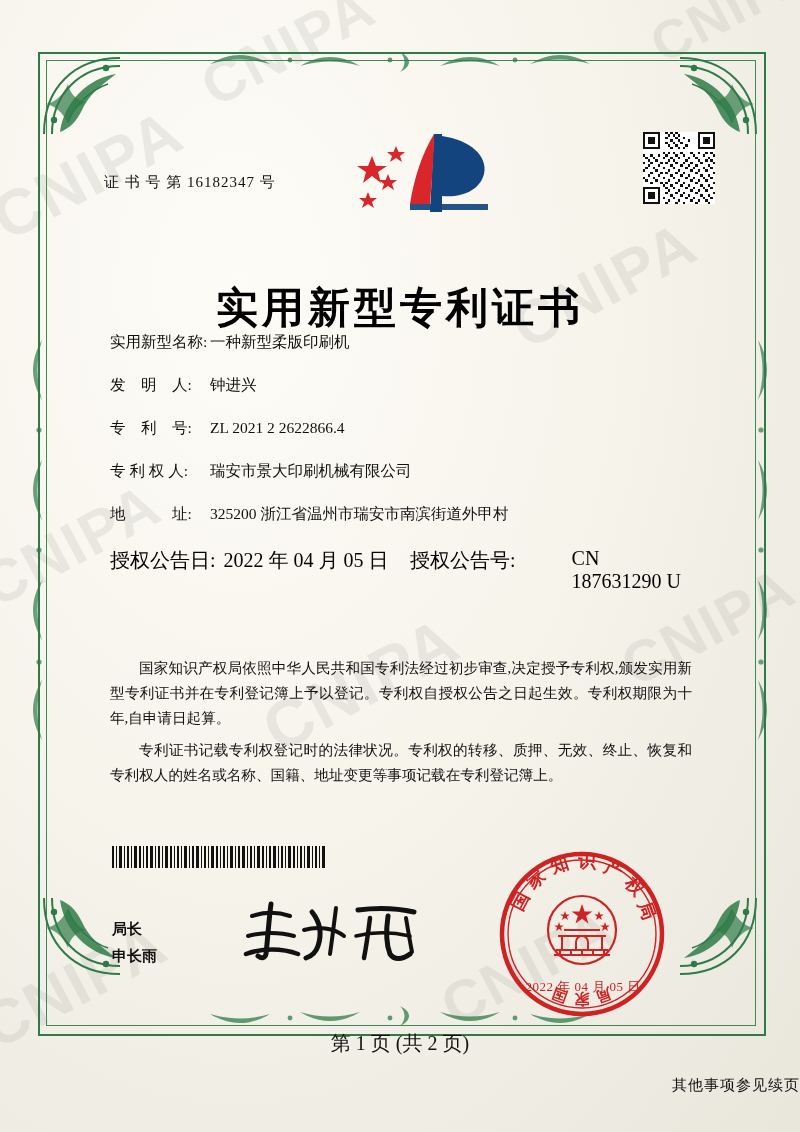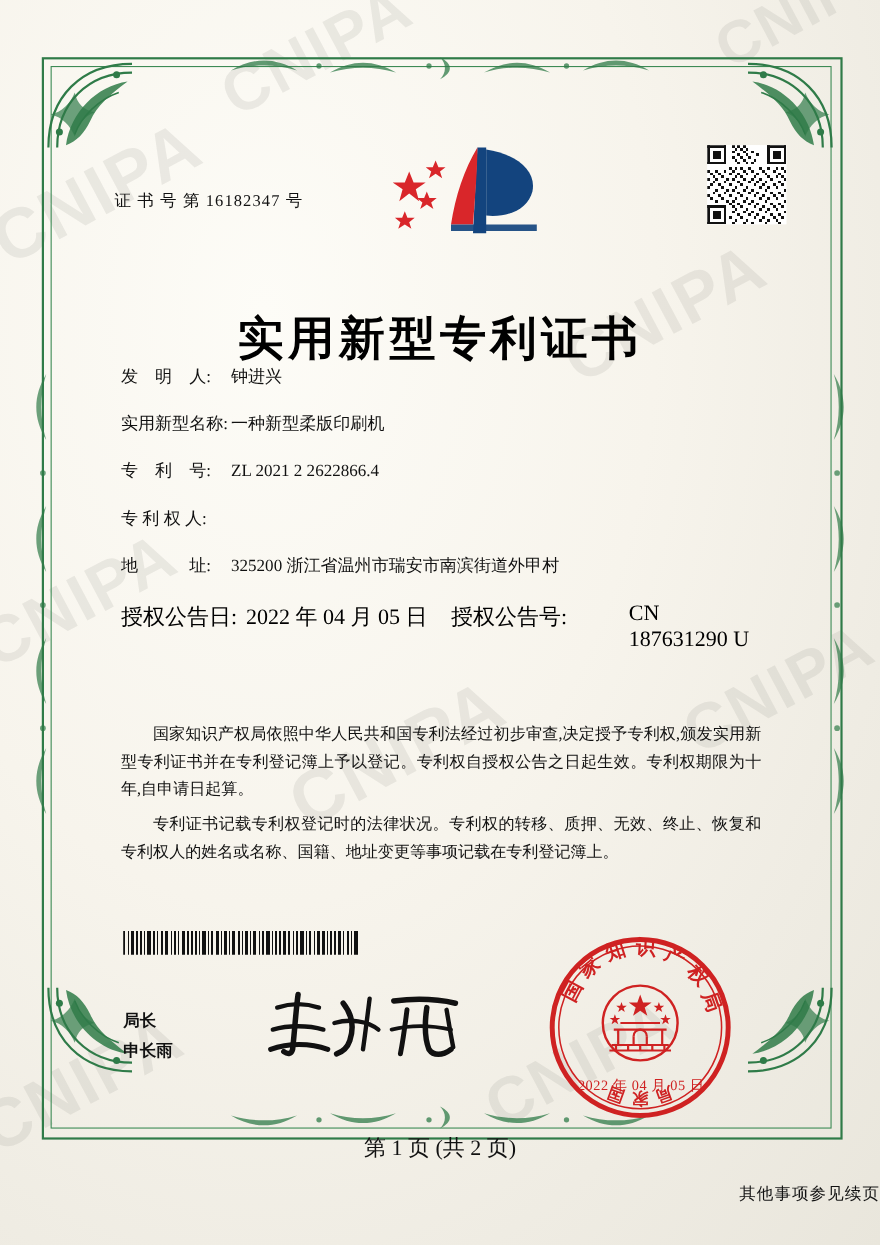--- a/index.html
+++ b/index.html
@@ -533,33 +533,34 @@
           <rect x="21" y="28" width="1" height="1"></rect>
           <rect x="26" y="28" width="1" height="1"></rect>
       </g>
     </svg>
   </div>
 
   <div class="title">实用新型专利证书</div>
 
   <div class="fields">
     <div class="frow">
+      <span class="flabel">实用新型名称:</span>
+      <span class="fvalue">一种新型柔版印刷机</span>
+    </div>
+    <div class="frow">
       <span class="flabel">发　明　人:</span>
       <span class="fvalue">钟进兴</span>
-    </div>
-    <div class="frow">
-      <span class="flabel">实用新型名称:</span>
-      <span class="fvalue">一种新型柔版印刷机</span>
     </div>
     <div class="frow">
       <span class="flabel">专　利　号:</span>
       <span class="fvalue">ZL 2021 2 2622866.4</span>
     </div>
     <div class="frow">
       <span class="flabel">专 利 权 人:</span>
+      <span class="fvalue">瑞安市景大印刷机械有限公司</span>
     </div>
     <div class="frow">
       <span class="flabel">地　　　址:</span>
       <span class="fvalue">325200 浙江省温州市瑞安市南滨街道外甲村</span>
     </div>
     <div class="frow-dual">
       <span class="dual-left">
         <span class="dual-label">授权公告日:</span>
         <span style="margin-left:8px;">2022 年 04 月 05 日</span>
       </span>

